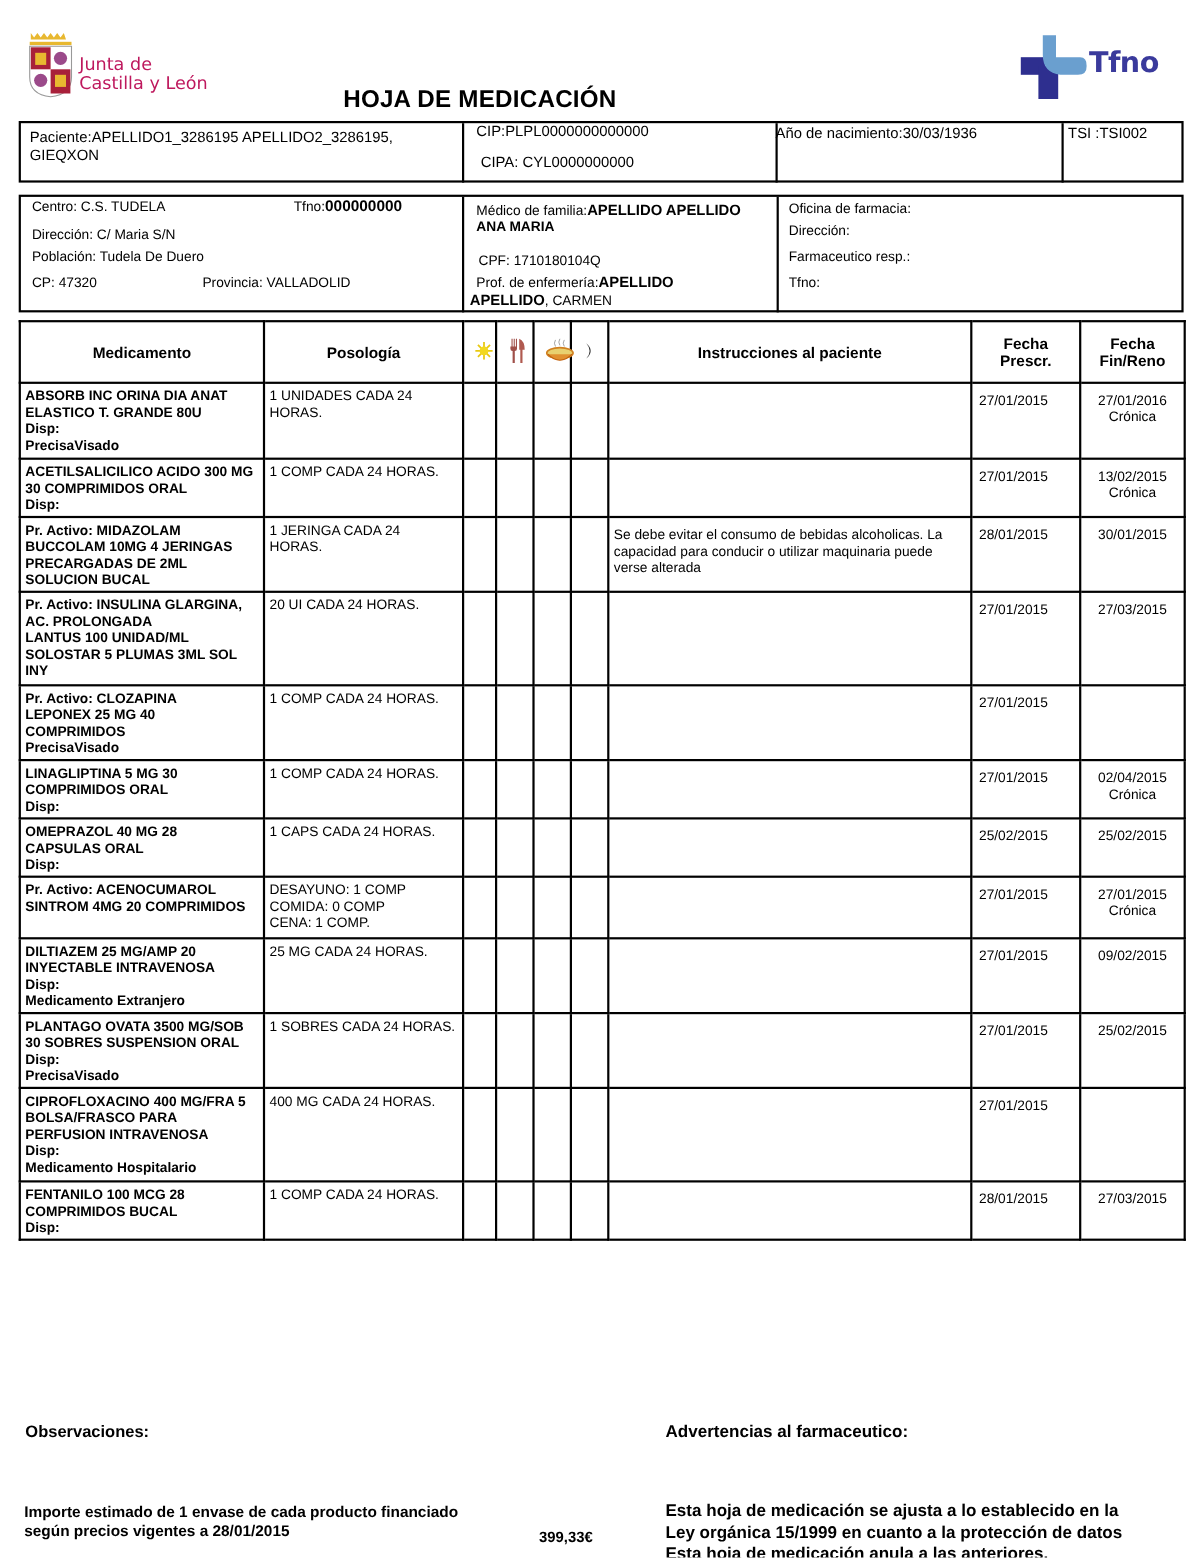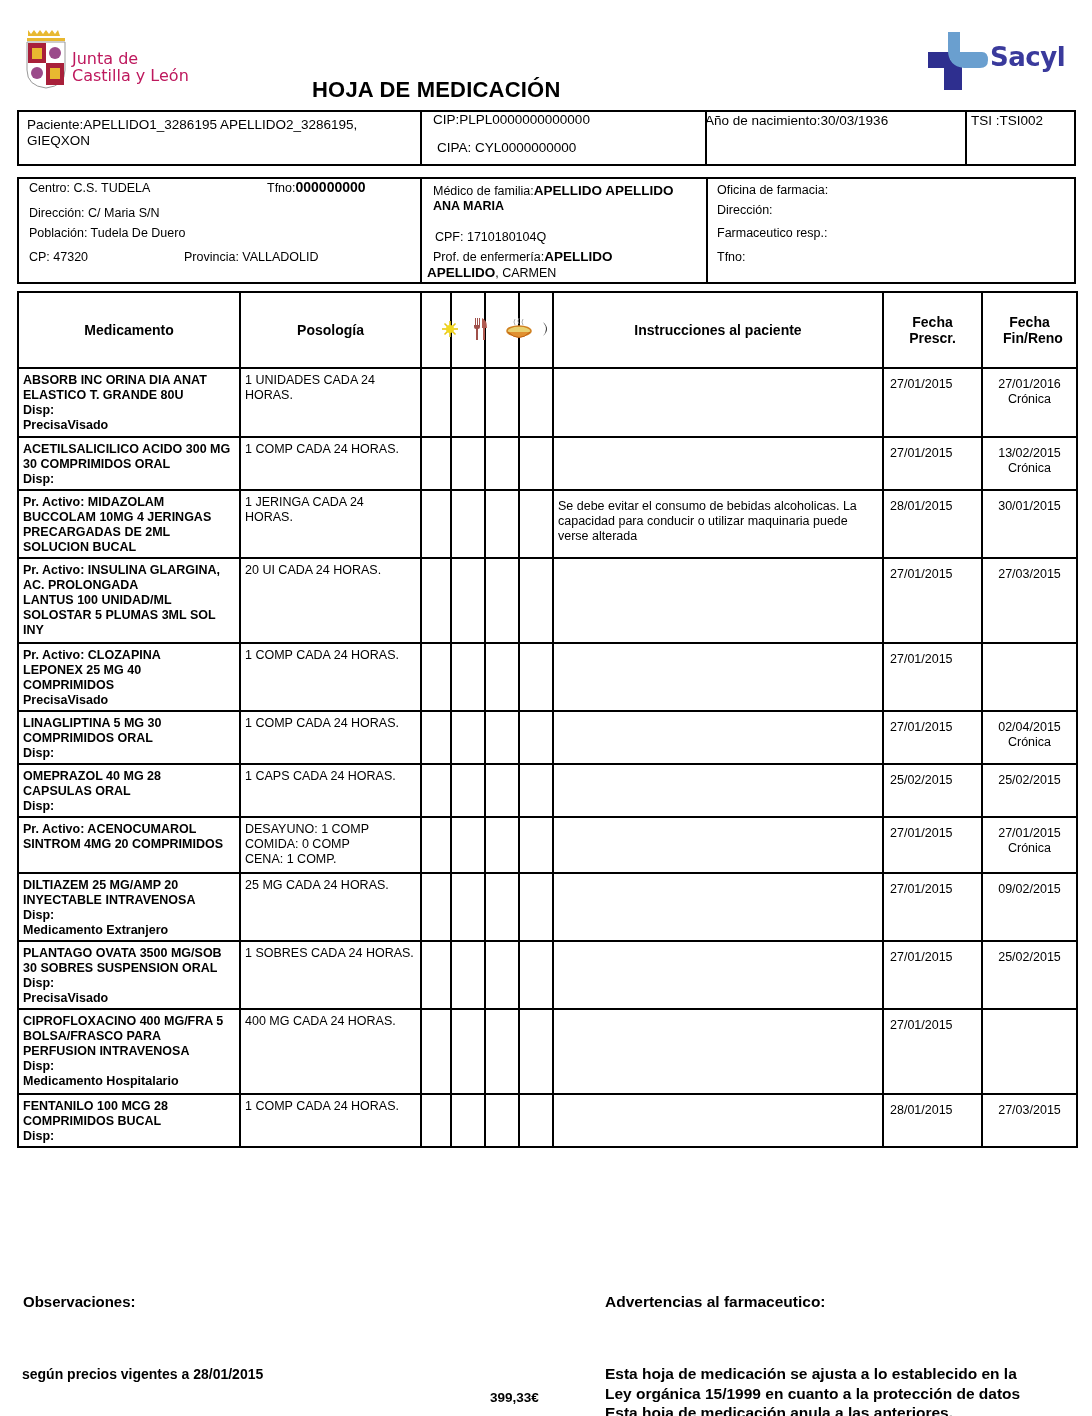--- a/index.html
+++ b/index.html
@@ -21,21 +21,21 @@
   .box { border: 2px solid #000; box-sizing: border-box; }
   .cell-text { font-size: 13.5px; font-weight: normal; line-height: 16px; }
   .lbl { font-size: 12.5px; line-height: 15px; }
   .lbl b { font-weight: bold; }
 
   .vline { position: absolute; background: #000; width: 2px; }
 
   
   .med-table { left: 17px; top: 291px; width: 1059px; border-collapse: collapse; table-layout: fixed; }
   .med-table td, .med-table th { border: 2px solid #000; vertical-align: top; padding: 4px 4px 2px 4px; }
-  .med-table th { font-size: 14px; font-weight: bold; vertical-align: middle; text-align: center; height: 34px; padding: 20px; line-height: 16px; }
+  .med-table th { font-size: 14px; font-weight: bold; vertical-align: middle; text-align: center; height: 34px; padding: 10px; line-height: 16px; }
   .med-table td { font-size: 12.5px; line-height: 15px; }
   .med-name { font-weight: bold; white-space: pre-line; }
   .poso { white-space: pre-line; }
   .date { text-align: left; padding-left: 6px !important; padding-top: 8px !important; }
   .date-end { text-align: center; padding-top: 8px !important; }
   .instr { font-size: 12.5px; line-height: 15px; padding-top: 8px !important; }
 
   .footer-h { font-size: 15px; font-weight: bold; }
   .footer-p { font-size: 14px; font-weight: bold; line-height: 17px; }
   .adv-p { font-size: 15.5px; font-weight: bold; line-height: 19.5px; margin-top: 38px; }
@@ -62,21 +62,21 @@
     <div>Castilla y León</div>
   </div>
 </div>
 
 <div class="abs sacyl-logo">
   <svg width="62" height="62" viewBox="0 0 62 62">
     <rect x="2" y="22" width="22" height="16" fill="#2e2f8f"></rect>
     <rect x="18" y="30" width="18" height="30" fill="#2e2f8f"></rect>
     <path d="M22 2 H34 V22 H56 Q62 22 62 30 Q62 38 54 38 H38 Q22 36 22 20 Z" fill="#6a9fcf"></path>
   </svg>
-  <div class="sacyl-text">Sacyl</div>
+  <div class="sacyl-text">Tfno</div>
 </div>
 
 <div class="abs doc-title">HOJA DE MEDICACIÓN</div>
 
 <div class="abs box" style="left:17px; top:110px; width:1059px; height:56px;">
   <div class="abs cell-text" style="left:8px; top:5px; width:390px;">
     <span>Paciente:</span><span>APELLIDO1_3286195 APELLIDO2_3286195, GIEQXON</span>
   </div>
   <div class="vline" style="left:401px; top:0; height:54px;"></div>
   <div class="abs cell-text" style="left:414px; top:0px;">CIP:PLPL0000000000000</div>
@@ -380,20 +380,21 @@
         <td class="date-end">
           <div>27/03/2015</div>
           <div></div>
         </td>
       </tr>
     </tbody>
 </table>
 
 <div class="abs footer-h" style="left:23px; top:1293px;">Observaciones:</div>
 <div class="abs footer-p" style="left:22px; top:1366px;">
+  <div>Importe estimado de 1 envase de cada producto financiado</div>
   <div>según precios vigentes a 28/01/2015</div>
 </div>
 <div class="abs footer-p" style="left:490px; top:1389px; font-size:13.5px;">399,33€</div>
 
 <div class="abs footer-h" style="left:605px; top:1293px; font-size:15.5px;">Advertencias al farmaceutico:</div>
 <div class="abs adv-p" style="left:605px; top:1326px;">
   <div>Esta hoja de medicación se ajusta a lo establecido en la</div>
   <div>Ley orgánica 15/1999 en cuanto a la protección de datos</div>
   <div>Esta hoja de medicación anula a las anteriores.</div>
 </div>

